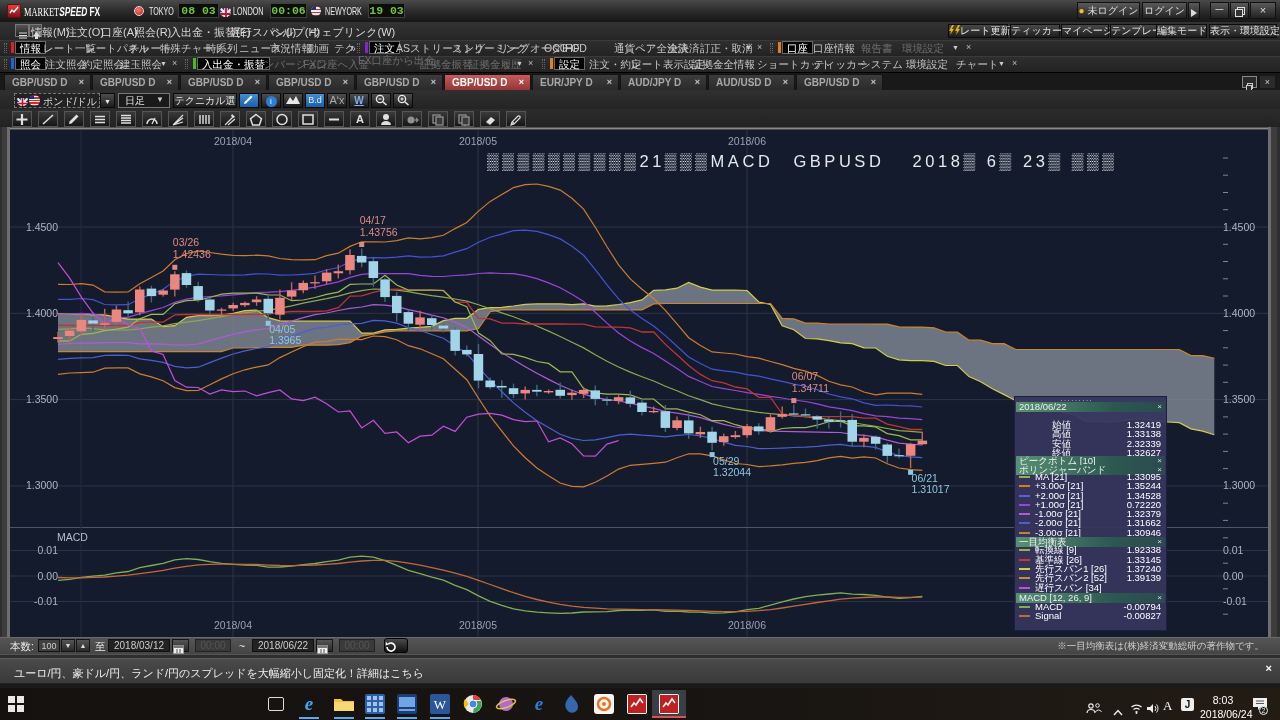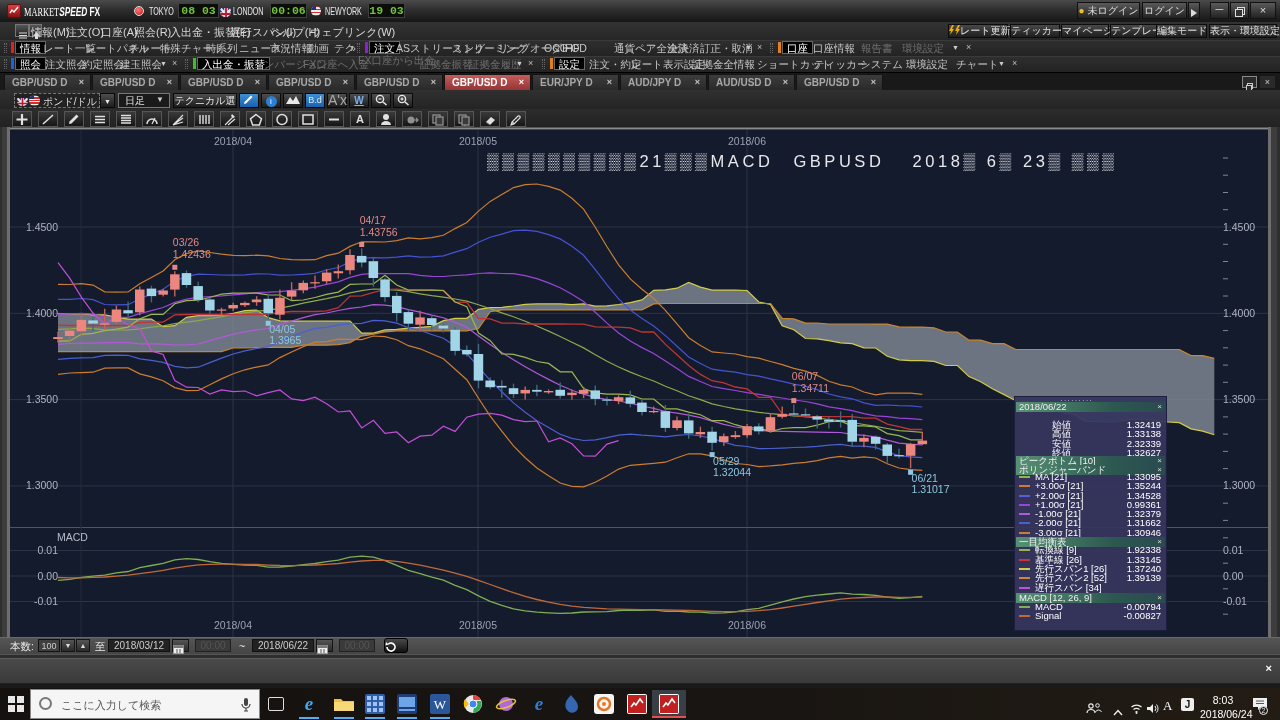--- a/index.html
+++ b/index.html
@@ -272,21 +272,21 @@
 <div class="abs" style="left:156px;top:95px;color:#ccc;font-size:8px">▼</div>
 <div class="abs cbtn" style="left:173px;width:64px">テクニカル選択 <span style="font-size:7px">▼</span></div>
 <div class="abs cbtn blue" style="left:239px;width:20px"><svg width="12" height="11">
         <path d="M1,10 l2,-0.5 6.5,-6.5 -1.5,-1.5 -6.5,6.5 z" fill="#fff"></path>
       </svg></div>
 <div class="abs cbtn" style="left:261px;width:20px"><span style="display:inline-block;width:11px;height:11px;border-radius:50%;background:#2a7fd4;color:#fff;font-size:8px;line-height:11px;margin-top:1px">i</span></div>
 <div class="abs cbtn" style="left:283px;width:20px"><svg width="14" height="11">
         <path d="M0,10 L4,3 7,7 10,2 14,10 z" fill="#e8e8e8"></path>
       </svg></div>
 <div class="abs cbtn blue" style="left:305px;width:20px;font-size:9px">B.d</div>
-<div class="abs cbtn" style="left:327px;width:20px;font-size:14px;color:#aaa">Aʹx</div>
+<div class="abs cbtn" style="left:327px;width:20px;font-size:11px;color:#aaa">Aʹx</div>
 <div class="abs cbtn" style="left:349px;width:20px;color:#7ab0f0;font-weight:bold;font-size:10px"><u>W</u></div>
 <div class="abs cbtn" style="left:371px;width:20px"><svg width="13" height="12">
         <circle cx="5" cy="5" r="3.6" fill="none" stroke="#e8e8e8" stroke-width="1.4"></circle>
         <line x1="8" y1="8" x2="11.5" y2="11" stroke="#e8e8e8" stroke-width="1.6"></line>
         <line x1="3.5" y1="5" x2="6.5" y2="5" stroke="#e8e8e8" stroke-width="1.2"></line>
       </svg></div>
 <div class="abs cbtn" style="left:393px;width:20px"><svg width="13" height="12">
         <circle cx="5" cy="5" r="3.6" fill="none" stroke="#e8e8e8" stroke-width="1.4"></circle>
         <line x1="8" y1="8" x2="11.5" y2="11" stroke="#e8e8e8" stroke-width="1.6"></line>
         <line x1="3.5" y1="5" x2="6.5" y2="5" stroke="#e8e8e8" stroke-width="1.2"></line>
@@ -637,21 +637,21 @@
         <span class="val">1.35244</span>
       </div>
       <div class="row" style="top:93.5px">
         <span class="sw" style="background:#5d5dd8"></span>
         <span class="lab2">+2.00σ [21]</span>
         <span class="val">1.34528</span>
       </div>
       <div class="row" style="top:102.8px">
         <span class="sw" style="background:#9a45d8"></span>
         <span class="lab2">+1.00σ [21]</span>
-        <span class="val">0.99361</span>
+        <span class="val">0.72220</span>
       </div>
       <div class="row" style="top:112.1px">
         <span class="sw" style="background:#b05ad8"></span>
         <span class="lab2">-1.00σ [21]</span>
         <span class="val">1.32379</span>
       </div>
       <div class="row" style="top:121.39999999999999px">
         <span class="sw" style="background:#4a5fd0"></span>
         <span class="lab2">-2.00σ [21]</span>
         <span class="val">1.31662</span>
@@ -717,41 +717,35 @@
 <div class="abs sbtn" style="left:316px;top:639px;width:17px;height:13px;background:linear-gradient(#555,#2a2a2a);border:1px solid #151515;color:#eee"><svg width="11" height="10" style="margin-top:1.5px">
         <rect x="0.5" y="1.5" width="10" height="8" fill="#eee" stroke="#999"></rect>
         <rect x="0.5" y="1.5" width="10" height="2.5" fill="#777"></rect>
         <path d="M3,6 h2 M6,6 h2 M3,8 h2 M6,8 h2" stroke="#555"></path>
       </svg></div>
 <div class="abs inp off" style="left:339px;top:639px;width:36px;height:13px;position:absolute;background:#3a3a3a;border:1px solid #222;color:#555;font-size:10px;text-align:center;line-height:12px">00:00</div>
 <div class="abs sbtn" style="left:384px;top:638px;width:24px;height:15px;background:linear-gradient(#4a4a4a,#111);border:1px solid #000;border-radius:3px;color:#fff"><svg width="12" height="11" style="margin-top:2px">
         <path d="M2,5 a4,4 0 1 0 1.2,-2.8" fill="none" stroke="#fff" stroke-width="1.6"></path>
         <path d="M1,0 L3.5,2.5 0.5,3.5 z" fill="#fff"></path>
       </svg></div>
+<div class="abs" style="left:0;top:640px;width:1264px;text-align:right;color:#d0d0d0;font-size:9.5px">※一目均衡表は(株)経済変動総研の著作物です。</div>
 <div id="divider" class="abs"></div>
 <div id="notifbar" class="abs">
+      <span class="txt">ユーロ/円、豪ドル/円、ランド/円のスプレッドを大幅縮小し固定化！詳細はこちら</span>
       <span class="x">×</span>
     </div>
 <div id="winedge" class="abs"></div>
 <div id="taskbar" class="abs"></div>
 <div class="abs" style="left:8px;top:696px;width:16px;height:16px">
 <svg width="16" height="16">
         <rect x="0" y="0" width="7" height="7" fill="#e8e8e8"></rect>
         <rect x="9" y="0" width="7" height="7" fill="#e8e8e8"></rect>
         <rect x="0" y="9" width="7" height="7" fill="#e8e8e8"></rect>
         <rect x="9" y="9" width="7" height="7" fill="#e8e8e8"></rect>
       </svg></div>
-<div id="search" class="abs">
-      <span style="position:absolute;left:8px;top:7px;width:13px;height:13px;border:2px solid #777;border-radius:50%"></span>
-      <span style="position:absolute;left:30px;top:8px">ここに入力して検索</span>
-      <svg style="position:absolute;right:8px;top:7px" width="10" height="15">
-        <rect x="3" y="1" width="4" height="8" rx="2" fill="#444"></rect>
-        <path d="M1,7 a4,4 0 0 0 8,0 M5,11 v3 M3,14 h4" stroke="#444" stroke-width="1.2" fill="none"></path>
-      </svg>
-    </div>
 <div class="abs tico" style="left:264px;color:#ddd"><span style="display:inline-block;width:16px;height:14px;border:1.5px solid #ddd;border-radius:2px;margin-top:5px"></span></div>
 <div class="abs tico" style="left:297px"><span style="color:#3fa9f5;font-size:19px;font-family:'Liberation Serif',serif;font-style:italic;font-weight:bold">e</span></div>
 <div class="abs uline" style="left:299px"></div>
 <div class="abs tico" style="left:332px"><svg width="22" height="18" style="margin-top:3px">
         <path d="M1,4 h7 l2,2 h11 v10 h-20 z" fill="#f0c03a"></path>
         <path d="M1,7 h20 v9 h-20 z" fill="#f8d876"></path>
       </svg></div>
 <div class="abs uline" style="left:334px"></div>
 <div class="abs tico" style="left:363px"><svg width="20" height="20" style="margin-top:2px">
         <rect width="20" height="20" rx="2" fill="#2f5fa8"></rect>

